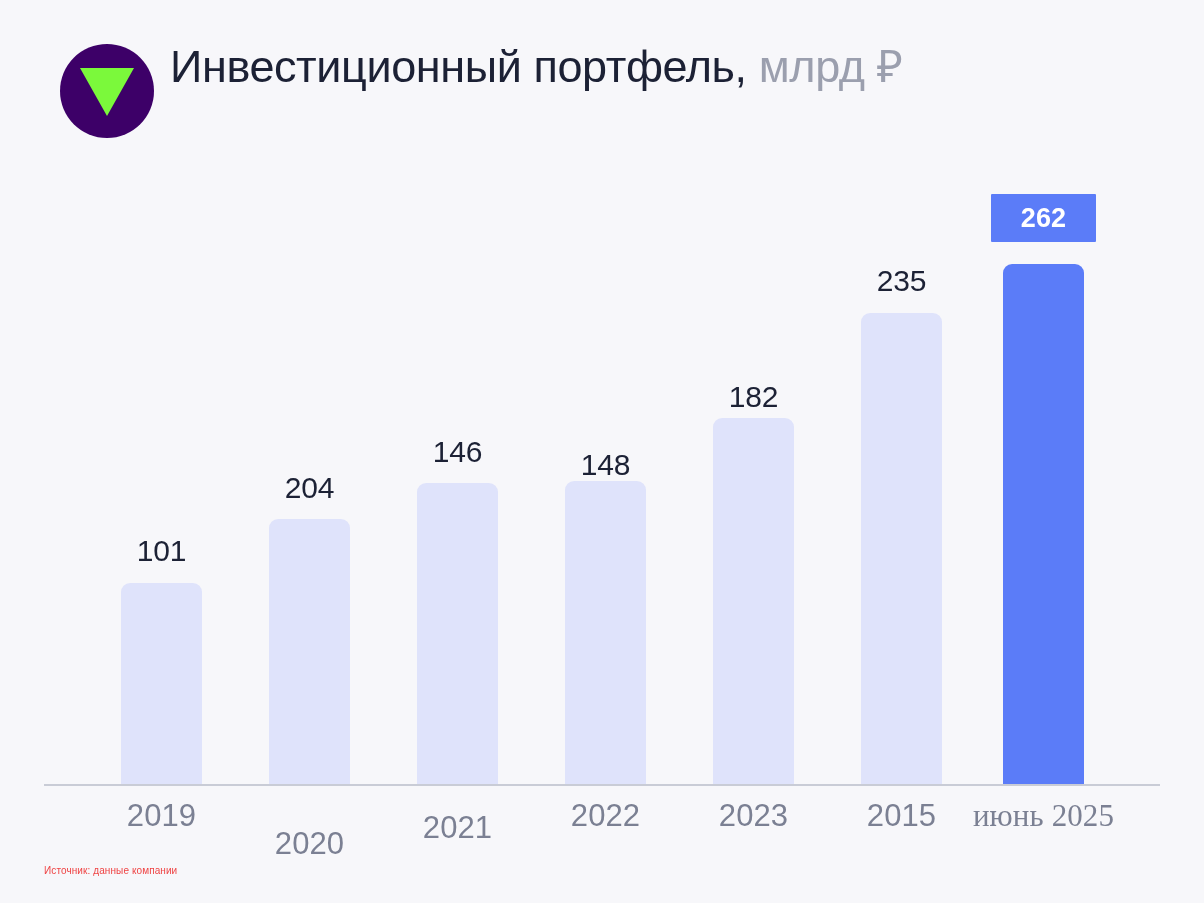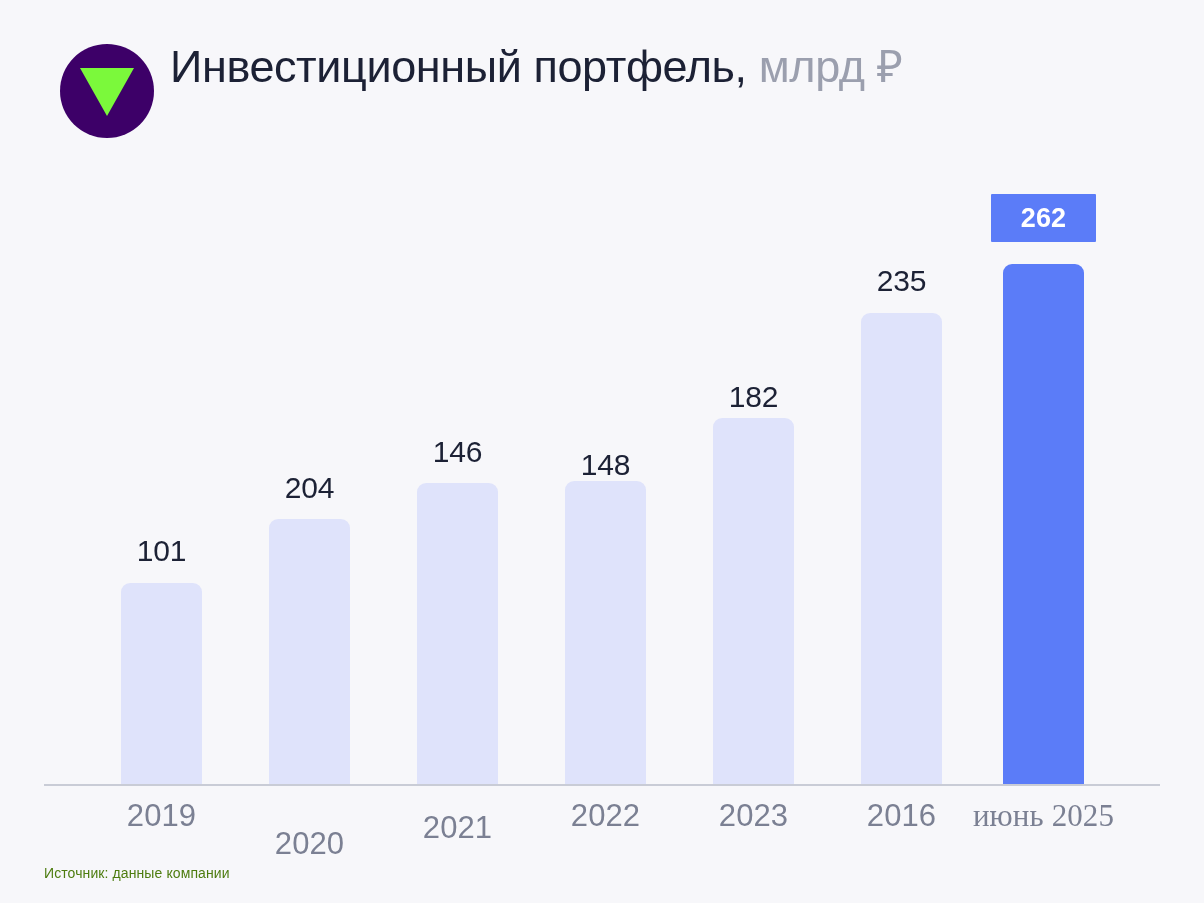--- a/index.html
+++ b/index.html
@@ -114,22 +114,22 @@
     line-height: 1;
     white-space: nowrap;
     letter-spacing: 0.1px;
   }
 
   
   .source {
     position: absolute;
     left: 44px;
     top: 865px;
-    font-size: 14px;
-    color: #4d7c0f;
+    font-size: 10px;
+    color: #ef4444;
     letter-spacing: 0.1px;
     white-space: nowrap;
   }
 </style>
 </head>
 <body>
 
 <div class="header">
   <div class="logo">
     <div class="logo-tri"></div>
@@ -160,21 +160,21 @@
     <div class="bar" style="left:565px; width:81px; top:481px; height:303px;"></div>
     <div class="value-label" style="left:565px; width:81px; top:450px;">148</div>
     <div class="cat-label" style="left:565px; width:81px;">2022</div>
 
     <div class="bar" style="left:713px; width:81px; top:418px; height:366px;"></div>
     <div class="value-label" style="left:713px; width:81px; top:371px;margin-top:11px;">182</div>
     <div class="cat-label" style="left:713px; width:81px;">2023</div>
 
     <div class="bar" style="left:861px; width:81px; top:313px; height:471px;"></div>
     <div class="value-label" style="left:861px; width:81px; top:266px;">235</div>
-    <div class="cat-label" style="left:861px; width:81px;">2016</div>
+    <div class="cat-label" style="left:861px; width:81px;">2015</div>
 
     <div class="bar highlight" style="left:1003px; width:81px; top:264px; height:520px;"></div>
     <div class="value-badge" style="left:991px; width:105px; top:194px;">262</div>
     <div class="cat-label" style="left:968px; width:151px;font-family:Liberation Serif, serif;">июнь 2025</div>
   </div>
 </div>
 
 <div class="source">Источник: данные компании</div>
 
 </body></html>

